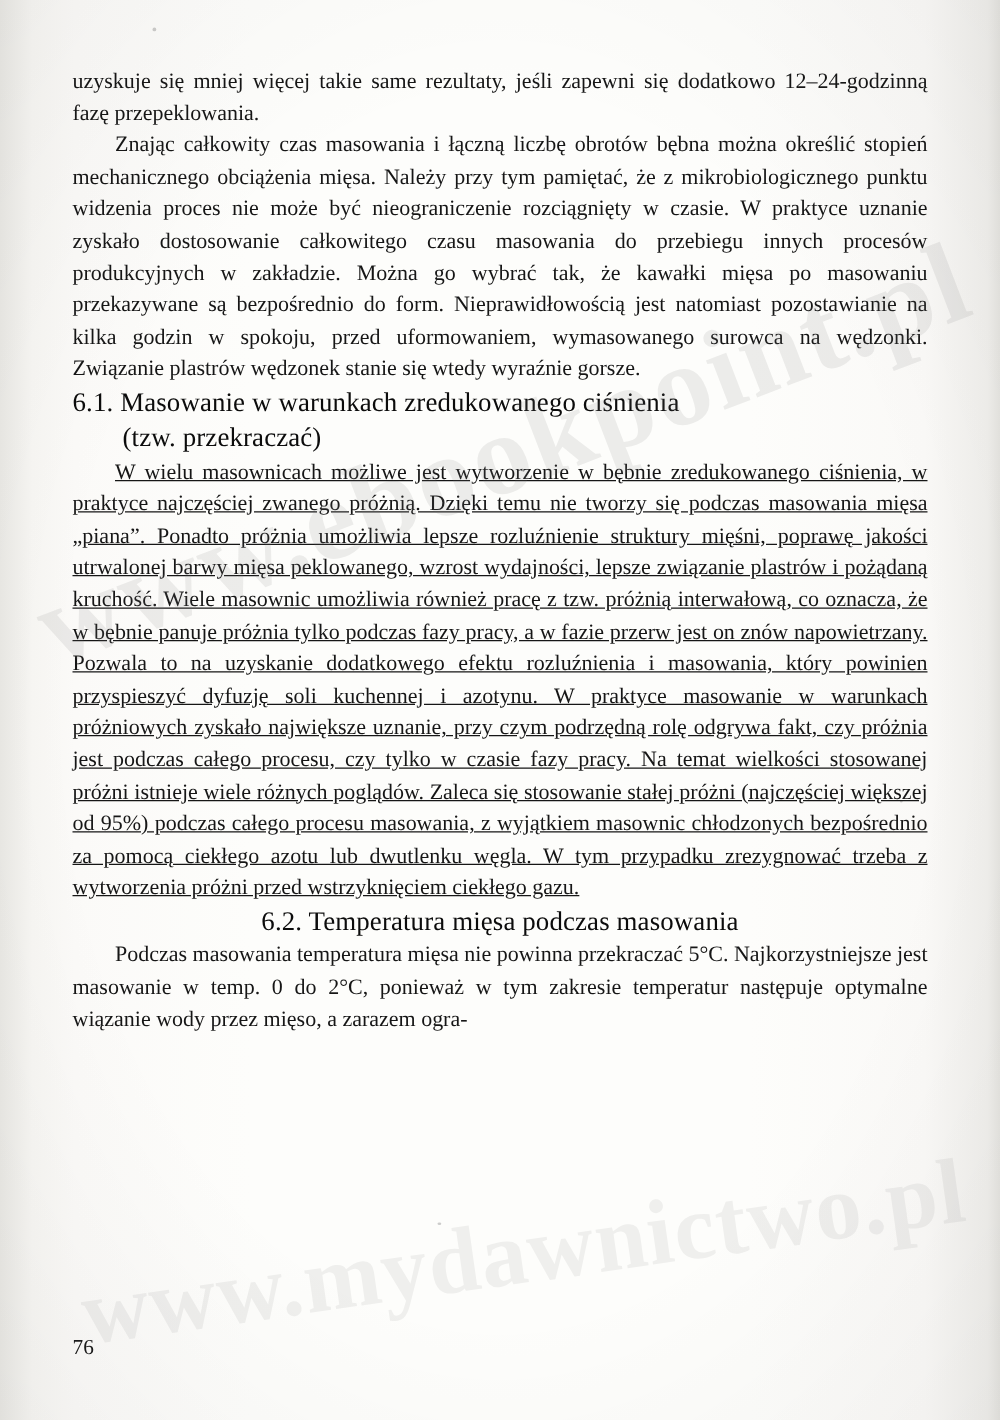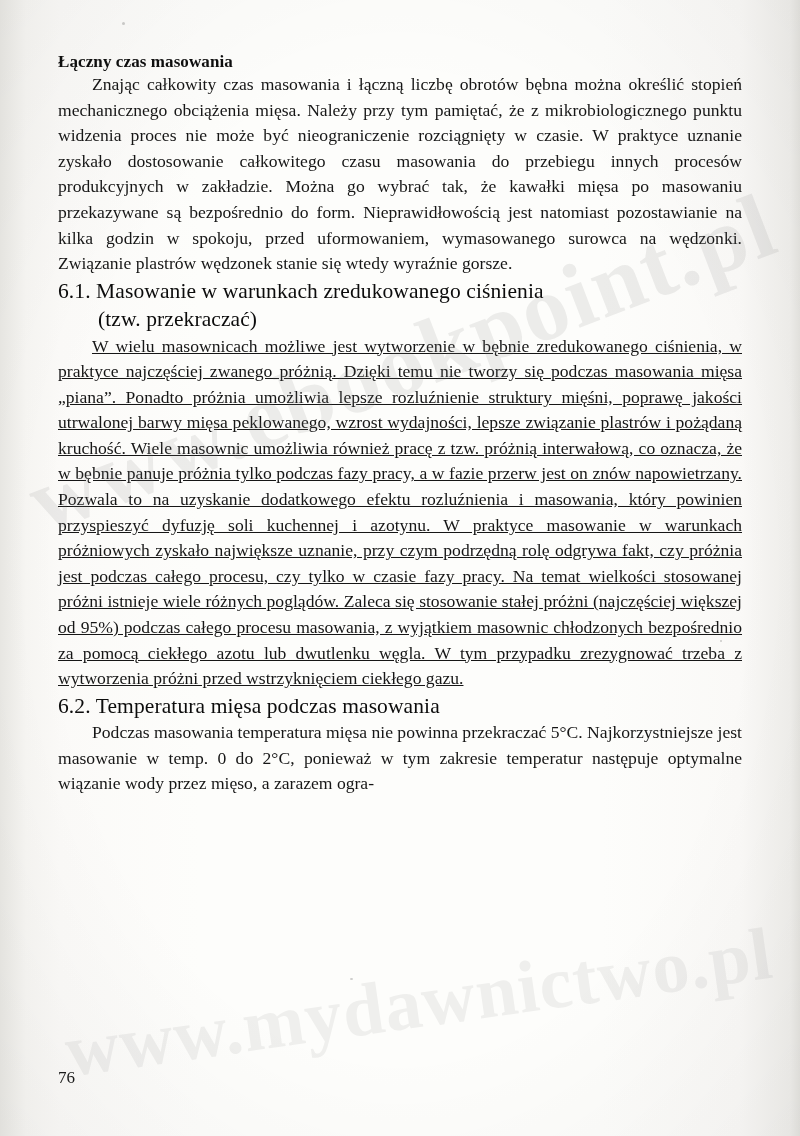--- a/index.html
+++ b/index.html
@@ -114,20 +114,21 @@
 
   .sec-6-1 {
     margin-top: 42px;
   }
   .after-6-1 {
     margin-top: 38px;
     text-decoration: underline;
   }
   .sec-6-2 {
     margin-top: 52px;
+    text-align: center;
   }
   .after-6-2 {
     margin-top: 40px;
     font-family: Liberation Serif, serif;
   }
 
   .page-number {
     position: absolute;
     left: 58px;
     bottom: 48px;
@@ -153,22 +154,22 @@
   <div class="speck" style="left:122px; top:22px; width:3px; height:3px;"></div>
   <div class="speck" style="left:640px; top:118px; width:2px; height:2px;"></div>
   <div class="speck" style="left:350px; top:978px; width:3px; height:2px;"></div>
   <div class="speck" style="left:720px; top:640px; width:2px; height:2px;"></div>
 
   <div class="watermark">www.ebookpoint.pl</div>
   <div class="watermark2">www.mydawnictwo.pl</div>
 
   <div class="content">
 
+    <p class="body lead-para">uzyskuje się mniej więcej takie same rezultaty, jeśli zapewni się dodatkowo 12–24-godzinną fazę przepeklowania.</p>
 
-    <h3 class="subhead">Łączny czas masowania</h3>
 
     <p class="body indent">Znając całkowity czas masowania i łączną liczbę obrotów bębna można określić stopień mechanicznego obciążenia mięsa. Należy przy tym pamiętać, że z mikrobiologicznego punktu widzenia proces nie może być nieograniczenie rozciągnięty w czasie. W praktyce uznanie zyskało dostosowanie całkowitego czasu masowania do przebiegu innych procesów produkcyjnych w zakładzie. Można go wybrać tak, że kawałki mięsa po masowaniu przekazywane są bezpośrednio do form. Nieprawidłowością jest natomiast pozostawianie na kilka godzin w spokoju, przed uformowaniem, wymasowanego surowca na wędzonki. Związanie plastrów wędzonek stanie się wtedy wyraźnie gorsze.</p>
 
     <h2 class="section sec-6-1">
       <span class="line1">6.1. Masowanie w warunkach zredukowanego ciśnienia</span>
       <span class="line2">(tzw. przekraczać)</span>
     </h2>
 
     <p class="body indent after-6-1">W wielu masownicach możliwe jest wytworzenie w bębnie zredukowanego ciśnienia, w praktyce najczęściej zwanego próżnią. Dzięki temu nie tworzy się podczas masowania mięsa „piana”. Ponadto próżnia umożliwia lepsze rozluźnienie struktury mięśni, poprawę jakości utrwalonej barwy mięsa peklowanego, wzrost wydajności, lepsze związanie plastrów i pożądaną kruchość. Wiele masownic umożliwia również pracę z tzw. próżnią interwałową, co oznacza, że w bębnie panuje próżnia tylko podczas fazy pracy, a w fazie przerw jest on znów napowietrzany. Pozwala to na uzyskanie dodatkowego efektu rozluźnienia i masowania, który powinien przyspieszyć dyfuzję soli kuchennej i azotynu. W praktyce masowanie w warunkach próżniowych zyskało największe uznanie, przy czym podrzędną rolę odgrywa fakt, czy próżnia jest podczas całego procesu, czy tylko w czasie fazy pracy. Na temat wielkości stosowanej próżni istnieje wiele różnych poglądów. Zaleca się stosowanie stałej próżni (najczęściej większej od 95%) podczas całego procesu masowania, z wyjątkiem masownic chłodzonych bezpośrednio za pomocą ciekłego azotu lub dwutlenku węgla. W tym przypadku zrezygnować trzeba z wytworzenia próżni przed wstrzyknięciem ciekłego gazu.</p>
 

